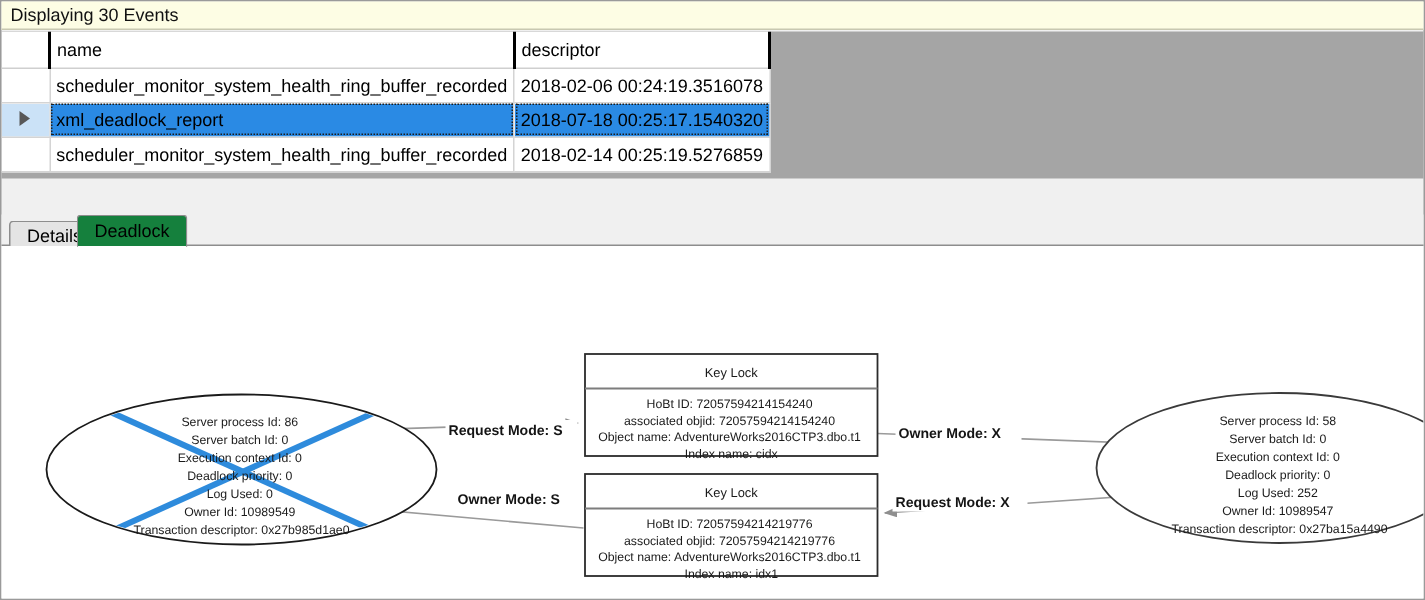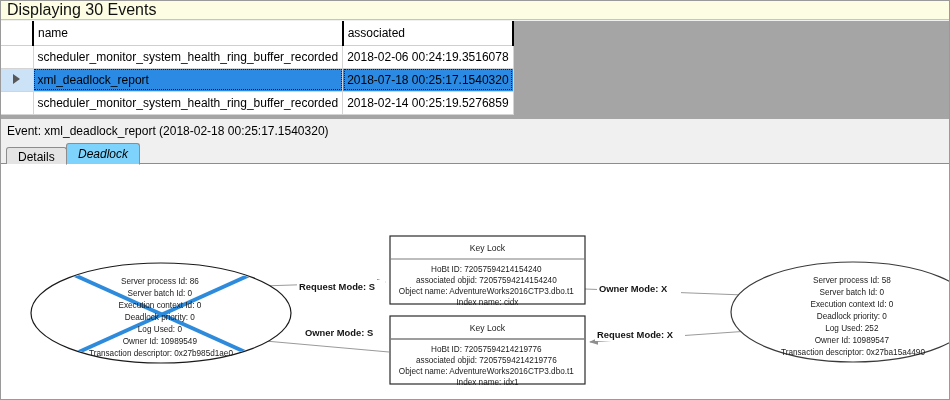--- a/index.html
+++ b/index.html
@@ -22,21 +22,21 @@
   
   .banner {
     position: absolute;
     left: 0; top: 0;
     width: 948px; height: 19px;
     background: #fdfde4;
     border-bottom: 1px solid #c8c8b0;
     box-sizing: border-box;
     display: flex; align-items: center;
     padding-left: 6px;
-    font-size: 16px;
+    font-size: 12px;
     color: #111;
   }
 
   
   .grid-wrap {
     position: absolute;
     left: 0; top: 20px;
     width: 948px; height: 98px;
     background: #a5a5a5;
     overflow: hidden;
@@ -120,25 +120,24 @@
     line-height: 18px;
     font-size: 12px;
     background: #ededed;
     border: 1px solid #8d8d8d;
     border-bottom: none;
     border-radius: 3px 3px 0 0;
     box-sizing: border-box;
   }
   .tab.inactive { left: 5px; top: 4px; height: 17px; background: #e4e4e4; }
   .tab.active {
-    left: 65px; top: 0px; height: 22px; line-height: 20px;
-    background: #7dd3fc;
+    left: 50px; top: 0px; height: 22px; line-height: 20px;
+    background: #15803d;
     border-bottom: 1px solid #ffffff;
     z-index: 3;
-    font-style: italic;
   }
 
   
   .canvas {
     position: absolute;
     left: 0; top: 163px;
     width: 948px; height: 235px;
     background: #ffffff;
     overflow: hidden;
   }
@@ -174,21 +173,21 @@
     <table class="grid">
       <colgroup>
         <col class="c-sel">
           <col class="c-name">
           <col class="c-ts">
       </colgroup>
       <tbody>
         <tr class="head">
           <th></th>
           <th>name</th>
-          <th>associated</th>
+          <th>descriptor</th>
         </tr>
         <tr>
           <td class="sel-col"></td>
           <td class="cell">scheduler_monitor_system_health_ring_buffer_recorded</td>
           <td class="cell">2018-02-06 00:24:19.3516078</td>
         </tr>
         <tr class="selected">
           <td class="sel-col">
             <span class="tri"></span>
           </td>
@@ -197,23 +196,20 @@
         </tr>
         <tr>
           <td class="sel-col"></td>
           <td class="cell">scheduler_monitor_system_health_ring_buffer_recorded</td>
           <td class="cell">2018-02-14 00:25:19.5276859</td>
         </tr>
       </tbody>
     </table>
   </div>
 
-  <div class="event-line">
-    <span>Event: xml_deadlock_report (2018-02-18 00:25:17.1540320)</span>
-  </div>
 
   <div class="tabs">
     <div class="tab inactive">Details</div>
     <div class="tab active">Deadlock</div>
   </div>
 
   <div class="canvas">
     <svg width="948" height="235" viewBox="0 0 948 235" xmlns="http://www.w3.org/2000/svg">
       <defs>
         <marker id="ah" markerWidth="9" markerHeight="7" refX="8" refY="3.5" orient="auto" markerUnits="userSpaceOnUse">

